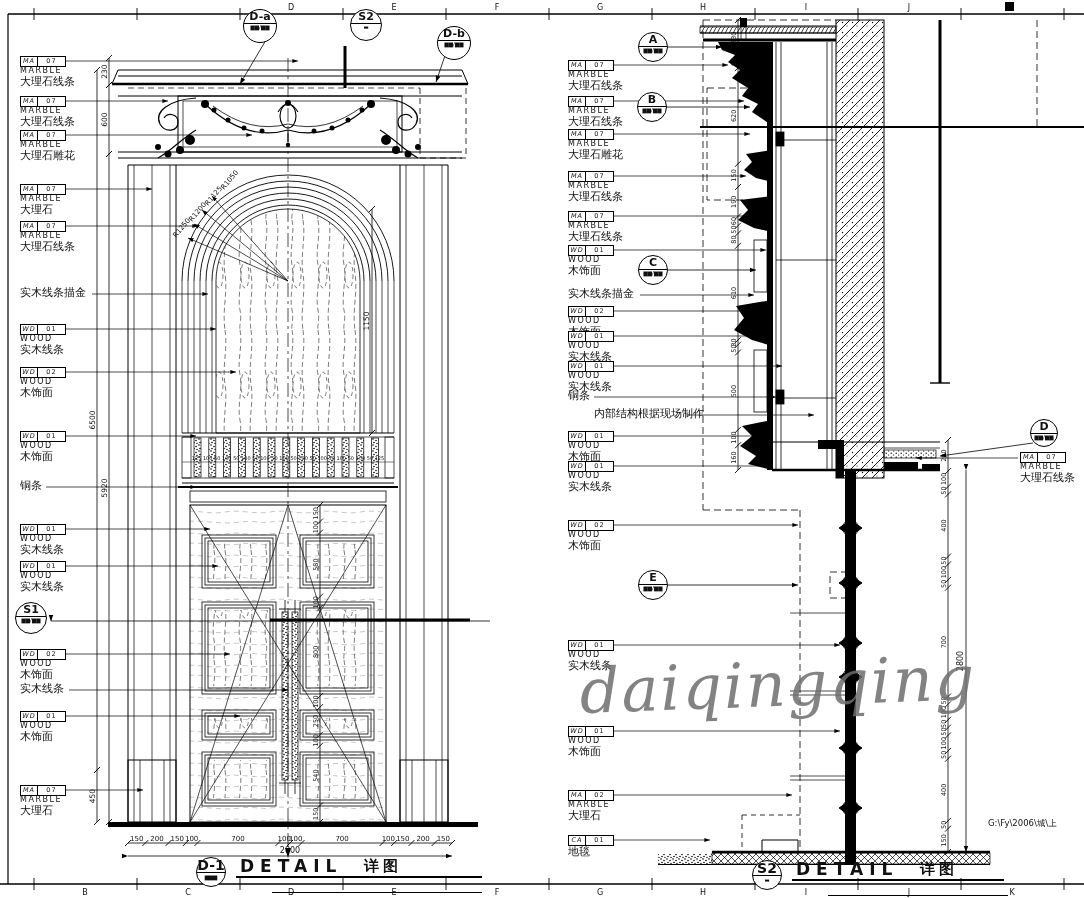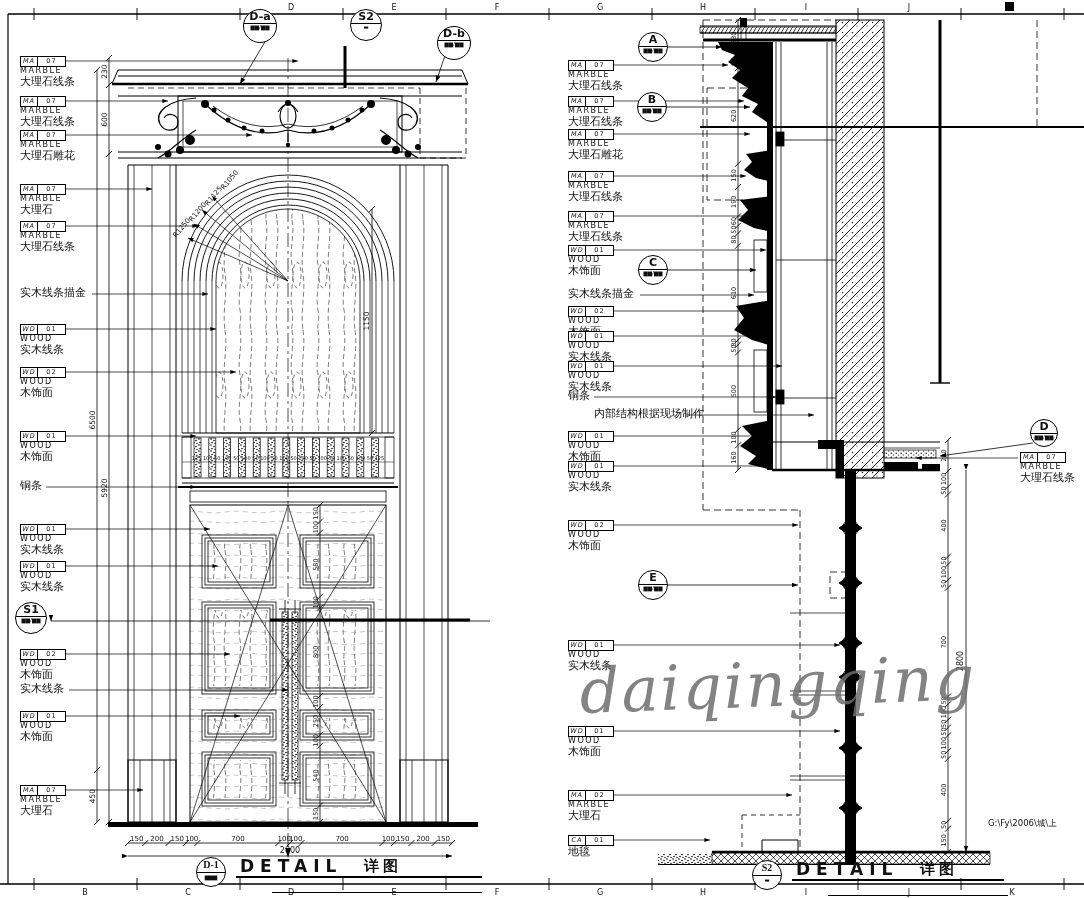--- a/index.html
+++ b/index.html
@@ -18,21 +18,21 @@
   
   .bubble{position:absolute;border:1.3px solid #000;border-radius:50%;background:#fff;
           text-align:center;box-sizing:border-box;z-index:5;}
   .bid{display:block;font-weight:bold;font-size:11px;line-height:13px;
        border-bottom:1.1px solid #000;}
   .bsub{display:block;font-size:5.5px;line-height:7px;letter-spacing:0;}
   
   .dtitle{position:absolute;z-index:6;}
   .tbubble{position:absolute;left:0;top:2px;width:30px;height:30px;border:1.3px solid #000;
            border-radius:50%;background:#fff;text-align:center;box-sizing:border-box;}
-  .tbid{display:block;font-weight:bold;font-size:10px;line-height:14px;border-bottom:1.1px solid #000;font-family:Liberation Serif, serif;}
+  .tbid{display:block;font-weight:bold;font-size:14px;line-height:14px;border-bottom:1.1px solid #000;}
   .tbsub{display:block;font-size:5.5px;line-height:8px;}
   .det{position:absolute;left:44px;top:1px;font-weight:bold;font-size:17px;letter-spacing:6px;text-align:center;}
   .detcn{position:absolute;left:168px;top:2px;font-weight:bold;font-size:15px;letter-spacing:4px;}
   .uline1{position:absolute;left:40px;top:21px;width:246px;border-top:2.2px solid #000;}
   .scl{position:absolute;left:80px;top:23px;font-weight:normal;font-size:16px;letter-spacing:2px;margin-top:42px;}
   .uline2{position:absolute;left:76px;top:37px;width:210px;border-top:1.6px solid #000;}
   
   #watermark{position:absolute;left:538px;top:648px;width:480px;text-align:center;
              font-family:"DejaVu Serif",serif;font-style:italic;font-weight:500;
              font-size:62px;letter-spacing:2px;color:#6e6e6e;opacity:.85;

